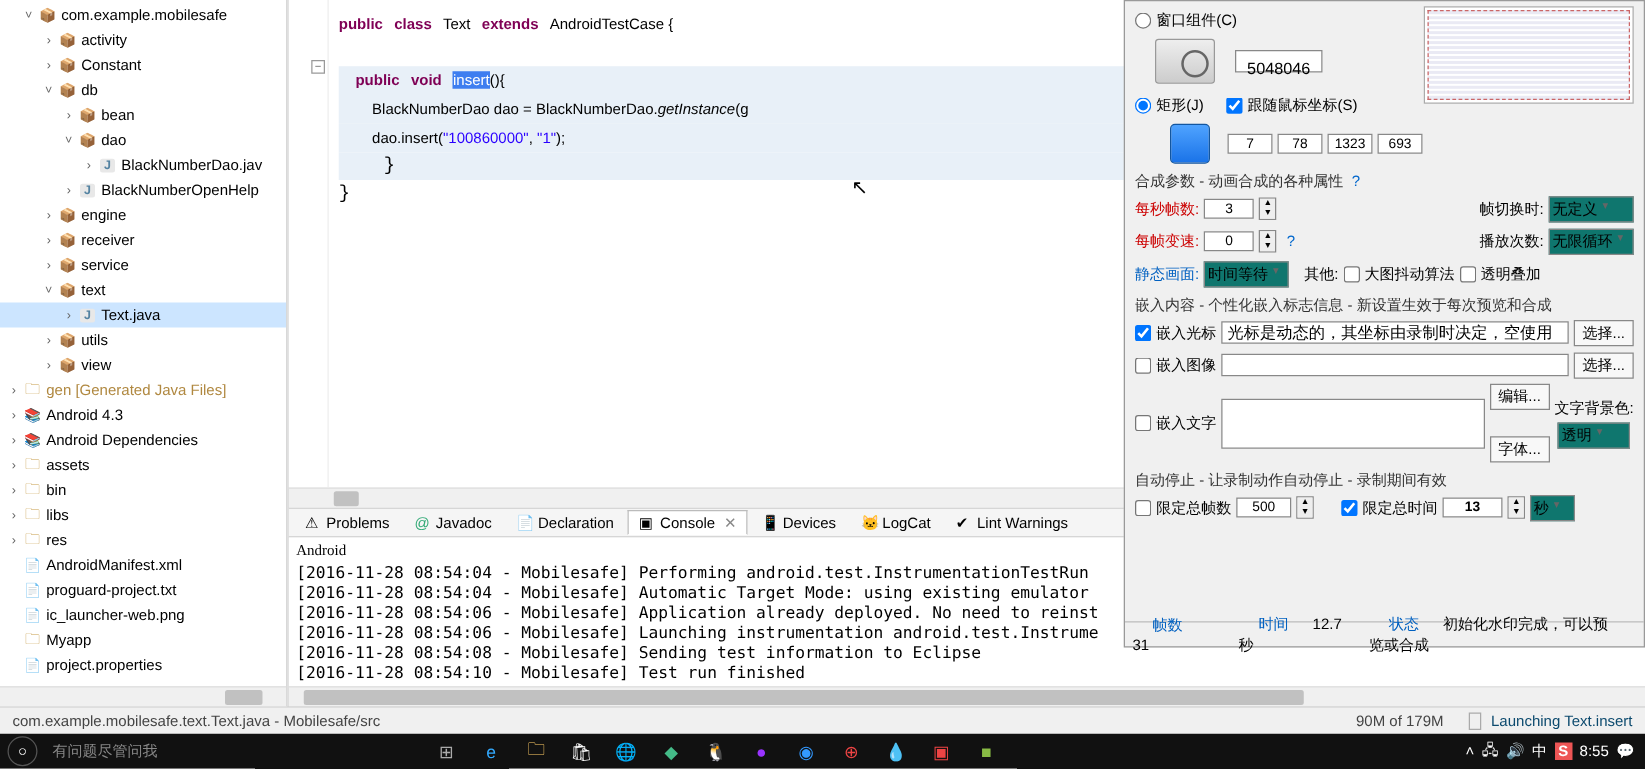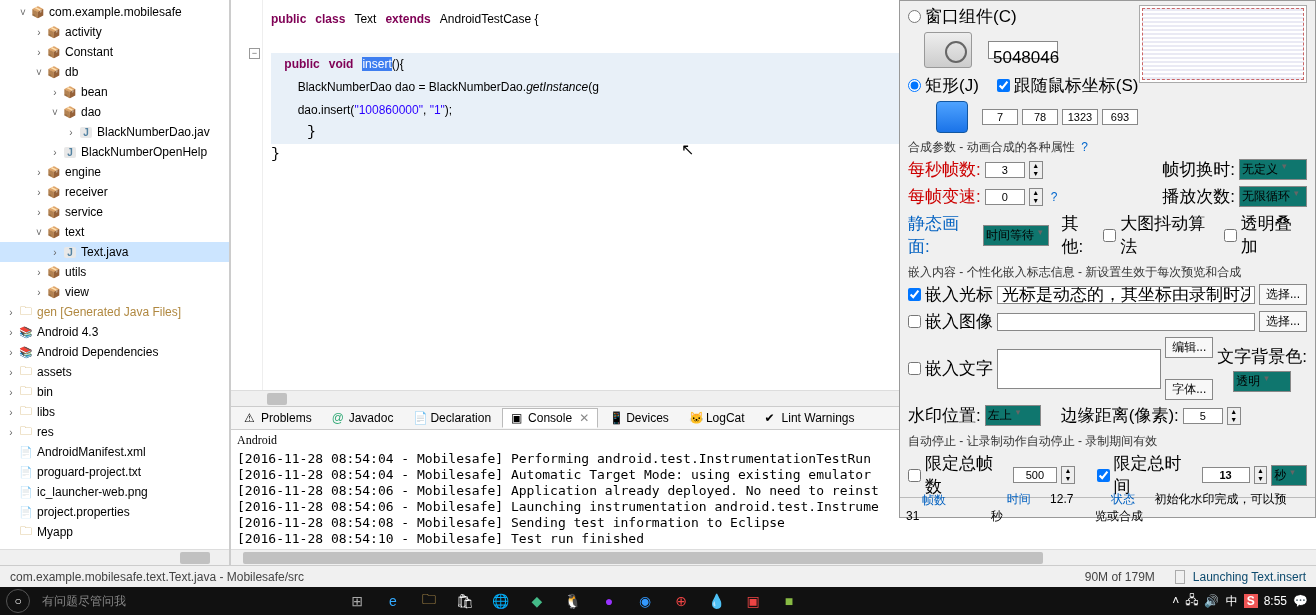--- a/index.html
+++ b/index.html
@@ -55,39 +55,39 @@
 .status-left { flex: 1; color: #444; }
 .status-mem { margin-right: 20px; color: #444; }
 .status-prog { width: 10px; height: 14px; border: 1px solid #aaa; margin-right: 8px; }
 .status-launch { color: #0c4a6e; }
 
 
 .right-panel { position: absolute; right: 0; top: 0; width: 417px; height: 518px; background: #f0f0f0; border: 1px solid #999; padding: 4px 8px 4px 8px; }
 .rp-row { display: flex; align-items: center; margin-bottom: 4px; gap: 4px; min-height: 22px; }
 .rp-radio { width: 13px; height: 13px; }
 .rp-check { width: 13px; height: 13px; }
-.rp-label { font-size: 17px; }
+.rp-label { font-size: 12px; }
 .rp-btn { font-size: 12px; padding: 1px 6px; border: 1px solid #888; background: #f8f8f8; cursor: pointer; }
 .camera-icon { width: 48px; height: 36px; background: linear-gradient(#eee,#ccc); border: 1px solid #999; border-radius: 3px; position: relative; margin-left: 16px; }
 .camera-icon::after { content: ""; position: absolute; right: 4px; top: 8px; width: 18px; height: 18px; border: 2px solid #666; border-radius: 50%; }
 .blue-square { width: 32px; height: 32px; background: linear-gradient(#4fa3ff,#1a73e8); border-radius: 4px; border: 1px solid #1256a0; margin-left: 28px; }
 .coord-box { width: 36px; text-align: center; border: 1px solid #888; background: #fff; padding: 1px 0; font-size: 11px; }
 .thumbnail { position: absolute; right: 8px; top: 4px; width: 168px; height: 78px; border: 1px solid #aaa; background: #fff; }
 .thumb-inner { position: absolute; inset: 2px; background: repeating-linear-gradient(0deg,#eaeaf4,#eaeaf4 2px,#fff 2px,#fff 4px); border: 1px dashed #c66; }
 
 .rp-sect-title { font-size: 12px; color: #333; margin: 6px 0 2px 0; }
 .rp-sect-title .q { color: #0066cc; cursor: pointer; }
 .red-label { color: #c00; }
 .blue-label { color: #0060c0; }
 .spin-input { width: 40px; border: 1px solid #888; background: #fff; text-align: center; padding: 1px 0; font-size: 11px; }
 .spin-btn-group { width: 14px; height: 18px; display: inline-flex; flex-direction: column; border: 1px solid #888; }
 .spin-btn-group span { flex: 1; font-size: 7px; text-align: center; background: #eee; line-height: 8px; cursor: pointer; }
 .combo { border: 1px solid #888; background: #0f766e; padding: 1px 2px; font-size: 11px; display: inline-flex; align-items: flex-start; gap: 4px; }
 .combo::after { content: "▾"; font-size: 9px; color: #666; }
-.wide-input { border: 1px solid #888; background: #fff; padding: 6px 4px; font-size: 17px; height: 18px; }
+.wide-input { border: 1px solid #888; background: #fff; padding: 6px 4px; font-size: 13px; height: 18px; }
 
 .rp-status { position: absolute; left: 0; right: 0; bottom: 0; height: 20px; border-top: 1px solid #bbb; display: flex; align-items: center; padding: 0 6px; font-size: 12px; }
 .rp-status span { margin-right: 16px; }
 .rp-status .lab { color: #0060c0; padding-left: 16px; }
 
 
 .taskbar { position: absolute; left: 0; right: 0; bottom: 0; height: 28px; background: #111; display: flex; align-items: center; color: #ddd; }
 .taskbar-start { width: 24px; height: 24px; border: 1px solid #555; border-radius: 50%; margin: 0 6px; display: flex; align-items: center; justify-content: center; }
 .taskbar-search { color: #888; font-size: 12px; margin-left: 6px; }
 .taskbar-icons { display: flex; gap: 14px; margin-left: 220px; }
@@ -222,28 +222,28 @@
             <span class="tree-arrow"> </span>
             <span class="tree-icon file-icon"></span>
             <span>proguard-project.txt</span>
           </div>
           <div class="tree-item ind-0">
             <span class="tree-arrow"> </span>
             <span class="tree-icon file-icon"></span>
             <span>ic_launcher-web.png</span>
           </div>
           <div class="tree-item ind-0">
+            <span class="tree-arrow"></span>
+            <span class="tree-icon folder-icon"></span>
+            <span>Myapp</span>
+          </div>
+          <div class="tree-item ind-0">
             <span class="tree-arrow"> </span>
             <span class="tree-icon file-icon"></span>
             <span>project.properties</span>
-          </div>
-          <div class="tree-item ind-0">
-            <span class="tree-arrow"></span>
-            <span class="tree-icon folder-icon"></span>
-            <span>Myapp</span>
           </div>
         </div>
     </div>
     <div class="tree-scroll">
       <div class="tree-scroll-thumb"></div>
     </div>
   </div>
 
   <div class="editor-area">
     <div class="code-editor">
@@ -410,33 +410,20 @@
     <div style="display:flex;flex-direction:column;gap:21px;">
       <button class="rp-btn">编辑...</button>
       <button class="rp-btn">字体...</button>
     </div>
     <div style="display:flex;flex-direction:column;gap:3px;align-items:center;">
       <span class="rp-label">文字背景色:</span>
       <div class="combo" style="width:58px;">
           <span>透明</span>
         </div>
     </div>
-  </div>
-  <div class="rp-row">
-    <span class="rp-label">水印位置:</span>
-    <div class="combo" style="width:56px;">
-        <span>左上</span>
-      </div>
-    <span style="width:12px;"></span>
-    <span class="rp-label">边缘距离(像素):</span>
-    <input class="spin-input" value="5" style="">
-    <div class="spin-btn-group">
-        <span>▲</span>
-        <span>▼</span>
-      </div>
   </div>
 
   <div class="rp-sect-title">自动停止 - 让录制动作自动停止 - 录制期间有效</div>
   <div class="rp-row">
     <input type="checkbox" class="rp-check" style="">
     <span class="rp-label">限定总帧数</span>
     <input class="spin-input" style="width: 44px;" value="500">
     <div class="spin-btn-group">
         <span>▲</span>
         <span>▼</span>

